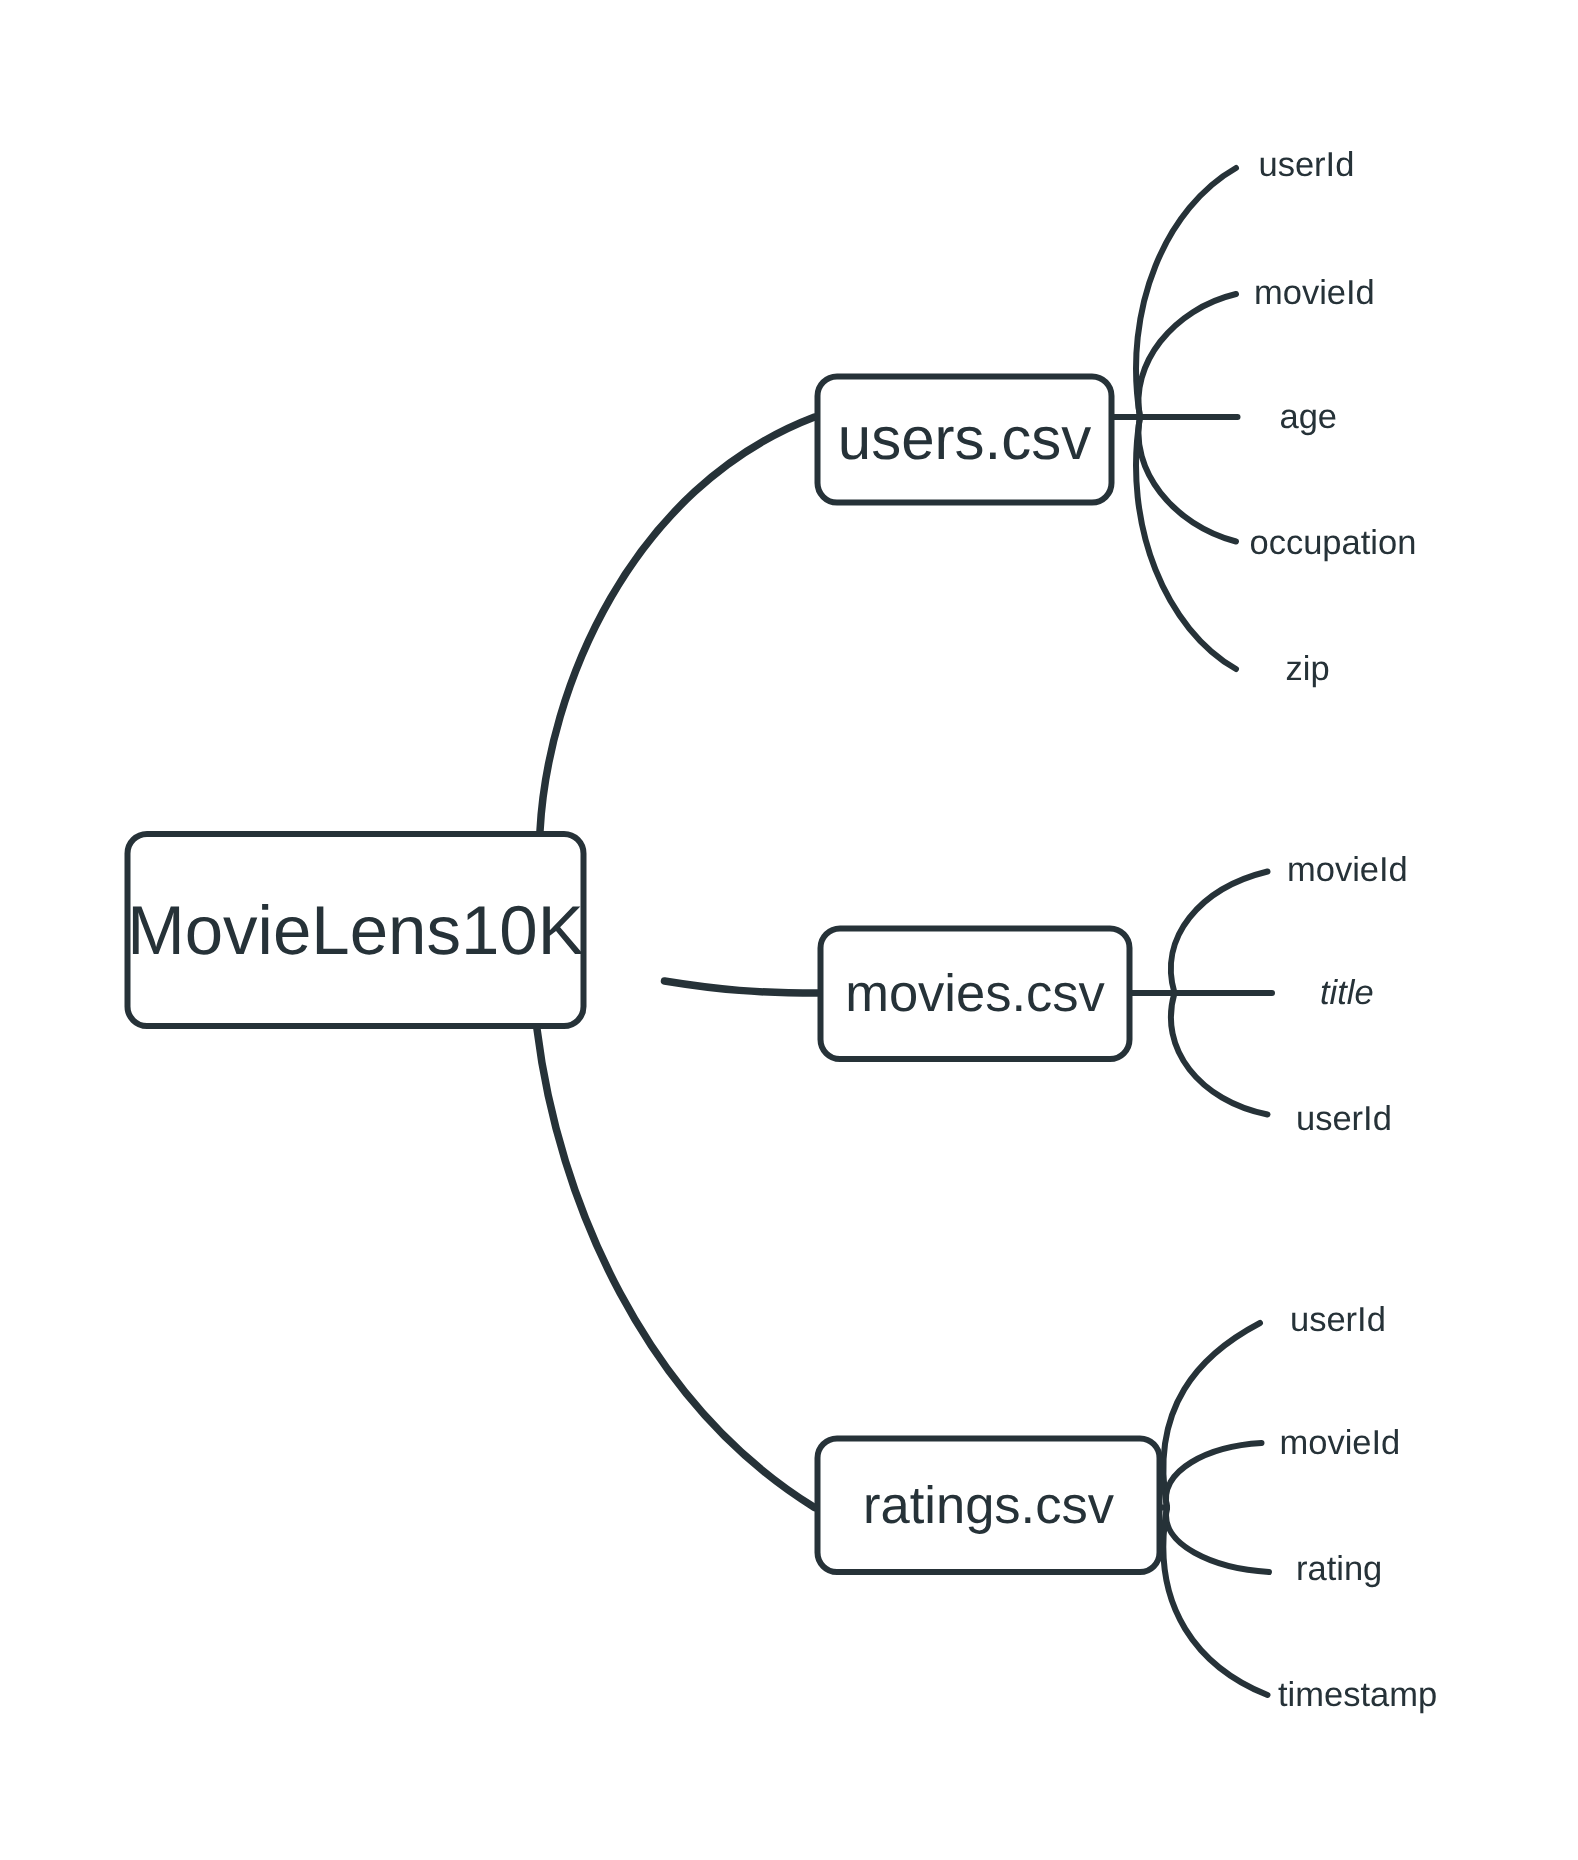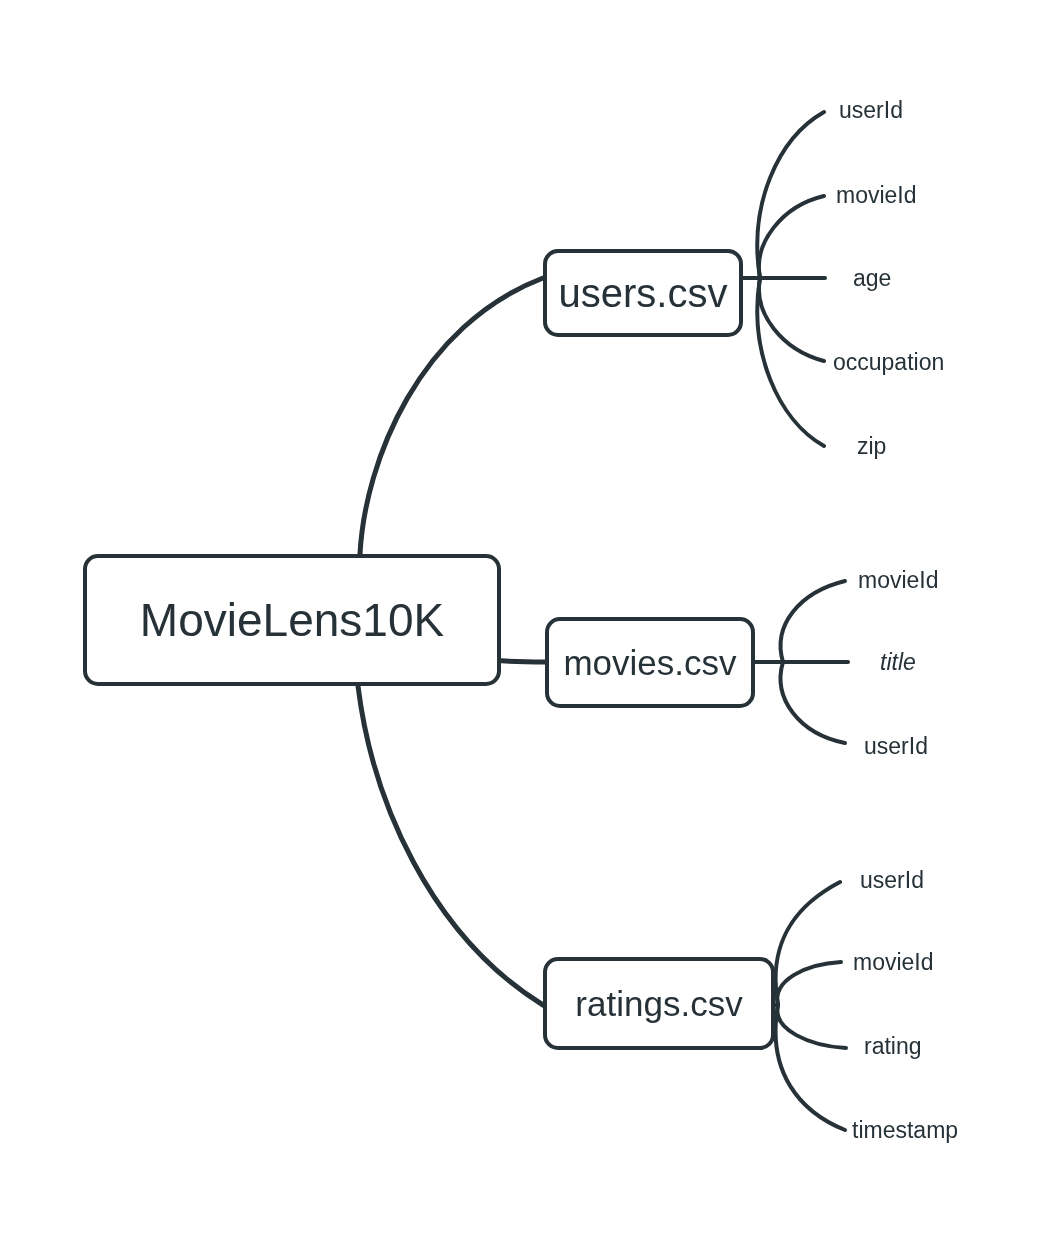--- a/index.html
+++ b/index.html
@@ -37,21 +37,21 @@
   .node {
     position: absolute;
     display: flex;
     align-items: center;
     justify-content: center;
     background: var(--node-fill);
     border: 4px solid var(--ink);
     border-radius: 15px;
     white-space: nowrap;
   }
-  .node-root  { left: 83px;  top: 554px; width: 418px; height: 132px; font-size: 46px; }
+  .node-root  { left: 83px;  top: 554px; width: 308px; height: 132px; font-size: 46px; }
   .node-users   { left: 543px; top: 233px; width: 200px; height: 88px; font-size: 40px; margin-top: 16px; }
   .node-movies  { left: 545px; top: 617px; width: 210px; height: 91px; font-size: 35px; }
   .node-ratings { left: 543px; top: 957px; width: 232px; height: 93px; font-size: 35px; }
   .leaf {
     position: absolute;
     transform: translateY(-50%);
     font-size: 23px;
     white-space: nowrap;
     line-height: 1;
   }

